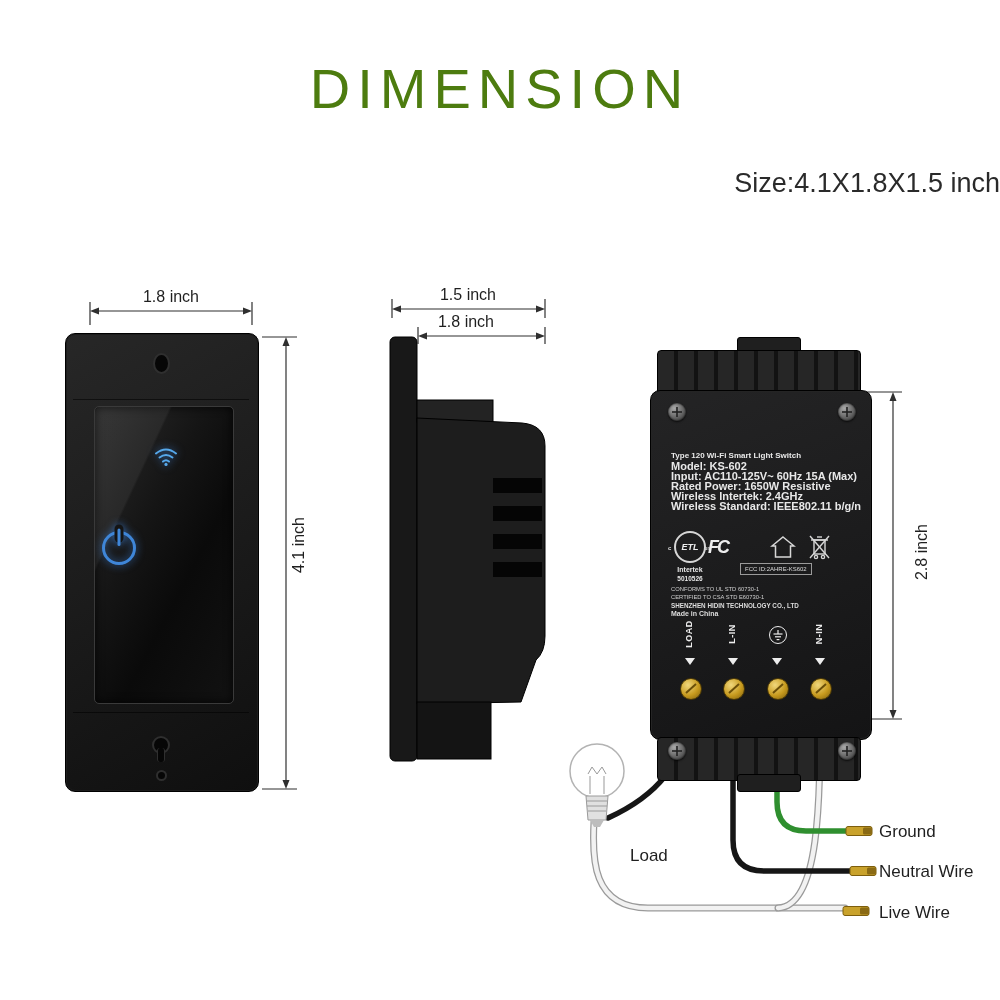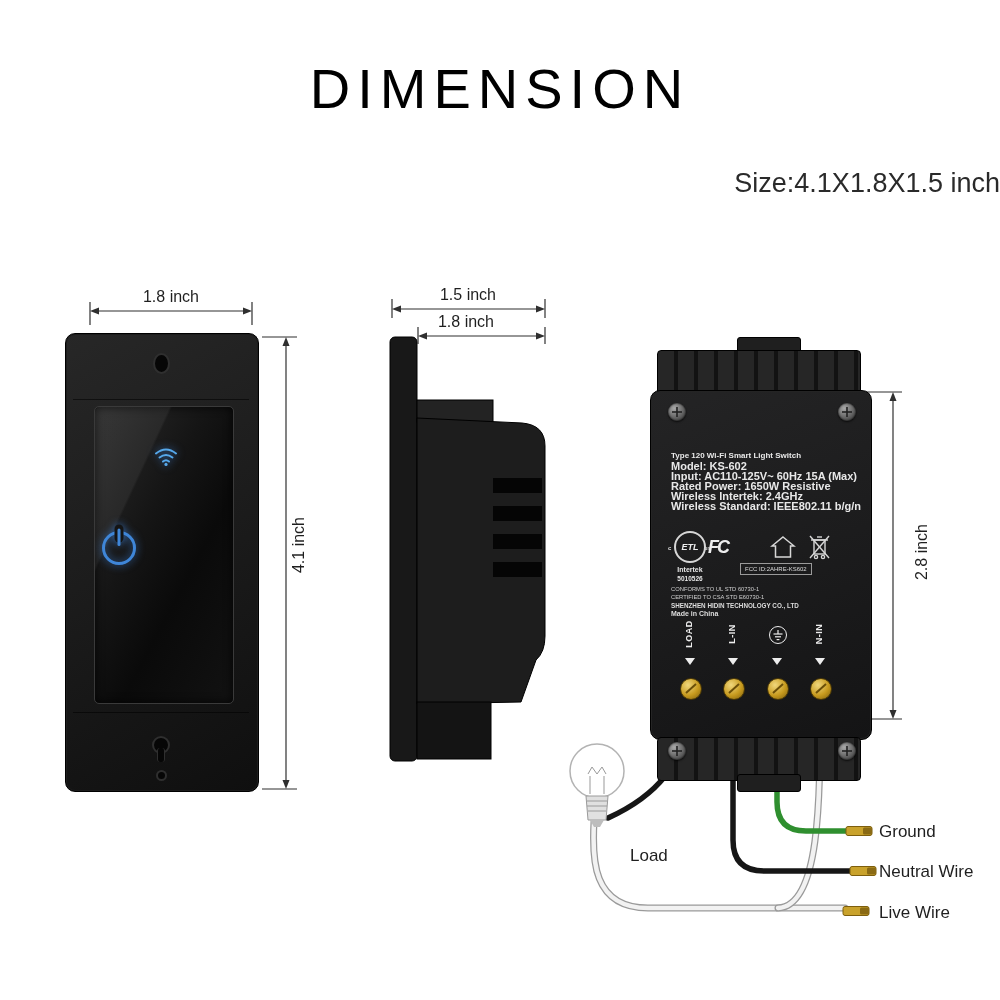--- a/index.html
+++ b/index.html
@@ -1,21 +1,21 @@
 <!DOCTYPE html>
 <html><head>
 <meta charset="utf-8">
 <style>
   html,body{margin:0;padding:0;background:#fff;}
   .canvas{position:relative;width:1000px;height:1000px;background:#ffffff;overflow:hidden;
           font-family:"Liberation Sans",sans-serif;color:#1b1b1b;}
   .abs{position:absolute;}
   
   .title{left:0;right:0;top:56px;text-align:center;font-size:56px;font-weight:500;
-         letter-spacing:7px;color:#000000;}
+         letter-spacing:7px;color:#4d7c0f;}
   .subtitle{left:0;right:0;top:168px;text-align:right;font-size:27px;color:#2a2a2a;}
   
   .dimlabel{font-size:16px;color:#1f1f1f;text-align:center;white-space:nowrap;}
   .rot{transform:rotate(-90deg);}
   
   .plate{background:linear-gradient(150deg,#272727,#0f0f0f);border:1px solid #000;
          border-radius:10px;box-shadow:inset 0 0 0 1px #1d1d1d;}
   .hline{height:1px;background:#000;opacity:.55;}
   .screwhole{background:#060606;border:2px solid #2f2f2f;border-radius:50%;}
   .slot{background:#060606;border-left:1px solid #2f2f2f;border-right:1px solid #2f2f2f;border-radius:3px;}

